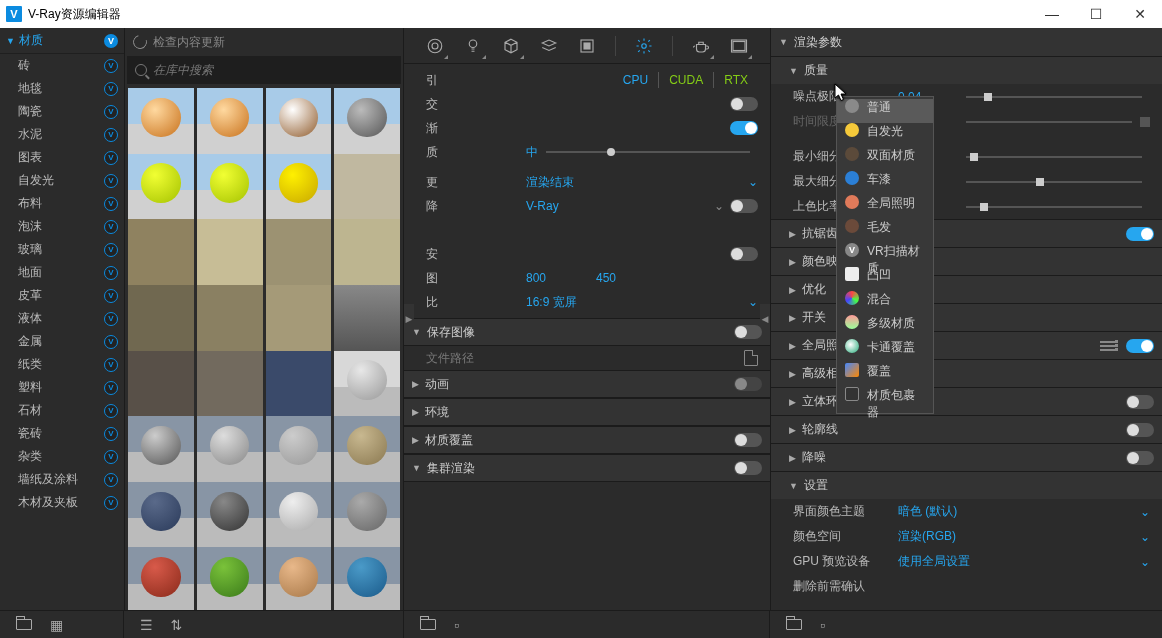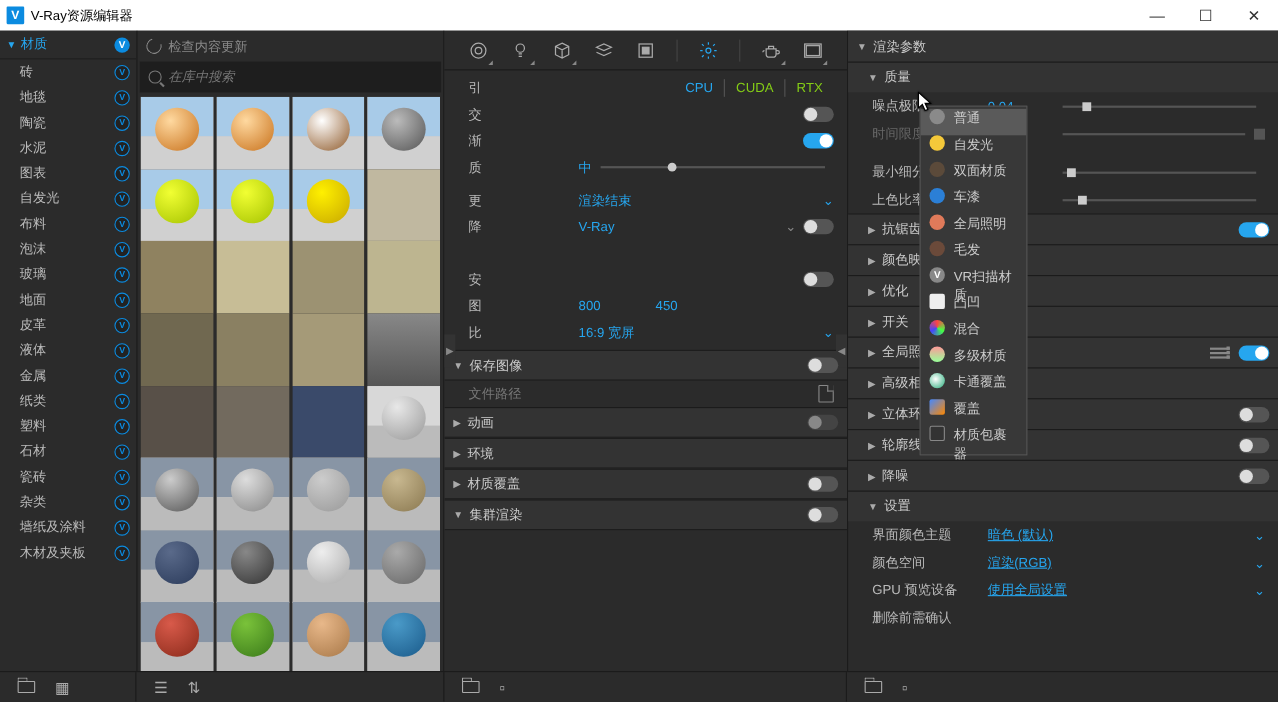--- a/index.html
+++ b/index.html
@@ -74,21 +74,21 @@
 
 
 .right { width: 392px; background: #2b2b2b; border-left:1px solid #1b1b1b; display:flex;flex-direction:column;}
 .right .main-h{height:28px;background:#333;display:flex;align-items:center;padding:0 8px;color:#ccc;}
 .right .main-h .arr{font-size:9px;margin-right:6px;color:#aaa;}
 .r-sec{height:28px;background:#333;display:flex;align-items:center;padding:0 8px 0 18px;color:#ccc;border-top:1px solid #1b1b1b;}
 .r-sec .arr{font-size:9px;margin-right:6px;color:#aaa;}
 .r-sec .tog{margin-left:auto;}
 .r-row{display:flex;align-items:center;height:25px;padding:0 12px 0 22px;color:#bbb;}
 .r-row .lbl{width:105px;}
-.r-row .val{color:#26a6ef;width:60px;text-decoration:underline;}
+.r-row .val{color:#26a6ef;width:60px;}
 .r-row .sl{flex:1;height:2px;background:#555;position:relative;margin:0 8px;}
 .r-row .sl .kn{position:absolute;width:8px;height:8px;background:#ccc;top:-3px;}
 .r-row.dim{color:#666;}
 .r-row.dim .val{color:#666;}
 .r-row .endbox{width:10px;height:10px;background:#555;}
 .opts-ico{width:18px;height:10px;display:flex;flex-direction:column;gap:2px;margin-right:8px;}
 .opts-ico span{height:2px;background:#888;display:flex;align-items:center;}
 .opts-ico span::after{content:"";width:3px;height:3px;background:#888;margin-left:auto;}
 
 
@@ -562,20 +562,27 @@
       </div>
     <div style="height:10px"></div>
     <div class="r-row">
         <span class="lbl">最小细分</span>
         <span class="val">1</span>
         <span class="sl">
           <span class="kn" style="left:2%"></span>
         </span>
       </div>
     <div class="r-row">
+        <span class="lbl">最大细分</span>
+        <span class="val">20</span>
+        <span class="sl">
+          <span class="kn" style="left:40%"></span>
+        </span>
+      </div>
+    <div class="r-row">
         <span class="lbl">上色比率</span>
         <span class="val">6</span>
         <span class="sl">
           <span class="kn" style="left:8%"></span>
         </span>
       </div>
 
     <div class="r-sec">
         <span class="arr">▶</span>
         <span>抗锯齿过滤</span>

